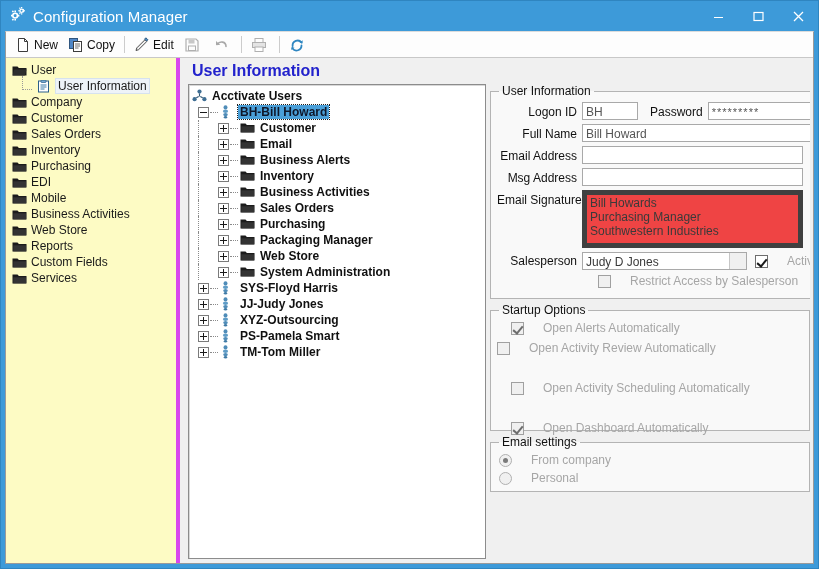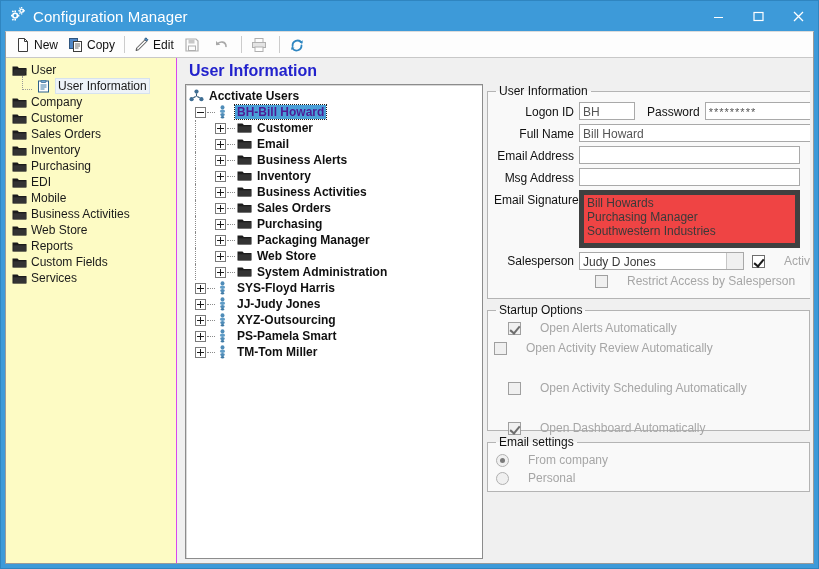--- a/index.html
+++ b/index.html
@@ -110,21 +110,21 @@
     display: flex;
     overflow: hidden;
     background: #f0f0f0;
   }
 
   
   #navpane {
     flex: 0 0 170px;
     width: 170px;
     background: #fdfbc4;
-    border-right: 1px solid #d946ef;
+    border-right: 4px solid #d946ef;
     padding: 4px 0 0 0;
     overflow: hidden;
     position: relative;
   }
   .nav-item {
     display: flex;
     align-items: center;
     height: 16px;
     padding-left: 6px;
     gap: 4px;
@@ -229,21 +229,21 @@
   .tr .spacer { flex: 0 0 auto; }
   .tr .vline {
     flex: 0 0 1px;
     width: 1px; height: 16px;
     border-left: 1px dotted #8a8a8a;
   }
   .tr .t-ico { flex: 0 0 15px; width: 15px; height: 14px; display:block; margin-right:3px; }
   .tr .t-lbl { padding: 0 2px; }
   .tr.selected .t-lbl {
     background: #4a9fd8;
-    color: #4c1d95;
+    color: #0f172a;
     outline: 1px dotted #1b1b1b;
   }
 
   
   #detailcol {
     flex: 1 1 auto;
     display: flex;
     flex-direction: column;
     overflow: hidden;
     gap: 0px;

